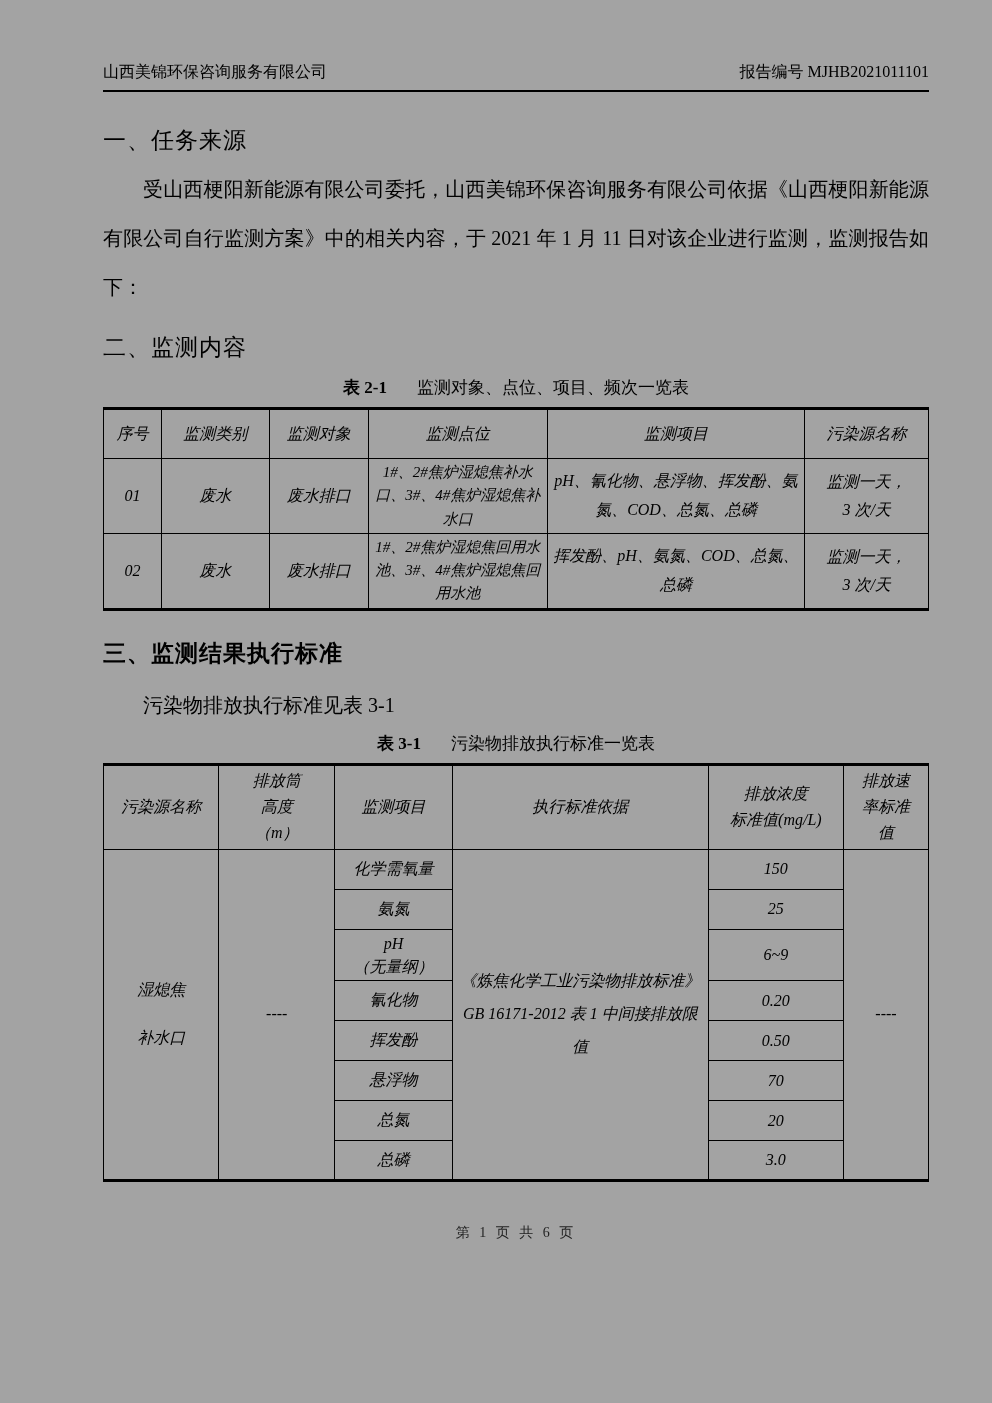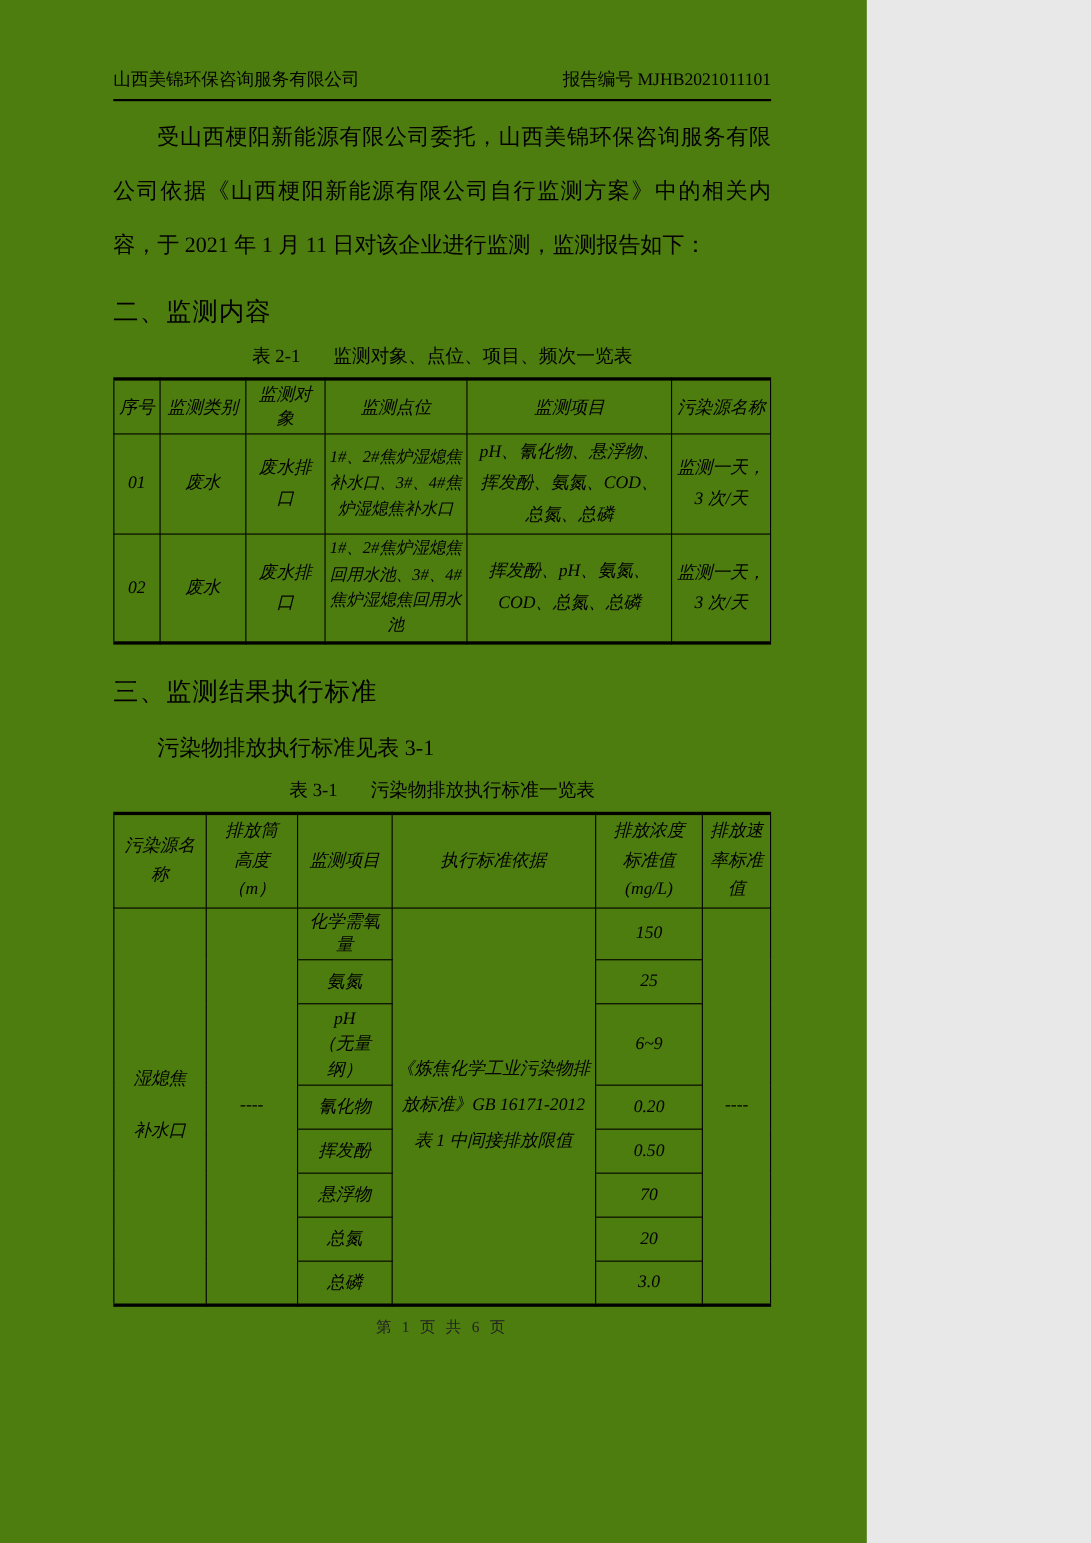--- a/index.html
+++ b/index.html
@@ -1,37 +1,37 @@
 <!DOCTYPE html>
 <html><head>
 <meta charset="utf-8">
 <style>
   * { margin:0; padding:0; box-sizing:border-box; }
   html,body { background:#e8e8e8; }
   body { width:992px; height:1403px; margin:0 auto; }
   .page {
-    width:788px; height:1403px; background:#4d7c0f; color:#000;
+    width:992px; height:1403px; background:#a3a3a3; color:#000;
     font-family:"Liberation Serif","DejaVu Serif",serif;
-    padding:62px 87px 0 103px; overflow:hidden;
+    padding:62px 63px 0 103px; overflow:hidden;
   }
   .doc-header {
     display:flex; justify-content:space-between; align-items:flex-end;
     border-bottom:2px solid #000; padding-bottom:7px; font-size:16px;
   }
   .sec-title { font-size:23px; font-weight:normal; letter-spacing:1px; }
   .sec-title.t1 { margin-top:33px; }
   .sec-title.t2 { margin-top:20px; }
-  .sec-title.t3 { margin-top:27px; }
+  .sec-title.t3 { margin-top:27px;font-weight:bold; }
   .body-para {
     margin-top:9px; font-size:20px; line-height:49px;
     text-align:justify; text-indent:2em;
   }
   .intro-para { margin-top:22px; font-size:20px; line-height:28px; text-indent:2em; }
   .caption { margin-top:13px; text-align:center; font-size:17px; }
-  .cap-label { font-weight:normal; margin-right:30px; }
+  .cap-label { font-weight:bold; margin-right:30px; }
   table {
     width:100%; border-collapse:collapse; table-layout:fixed;
     margin-top:8px; text-align:center;
     border-top:3px solid #000; border-bottom:3px solid #000;
   }
   th, td {
     border:1px solid #000; font-weight:normal; font-size:16px;
     padding:2px 4px; vertical-align:middle;font-style:italic;
   }
   
@@ -40,34 +40,35 @@
   .t21 .points-cell { font-size:15px; line-height:1.55; padding:2px 2px; }
   .t21 .freq-cell, .pre { white-space:pre-line; }
   .t21 .items-cell { line-height:1.8; }
   
   .t31 th { height:84px; white-space:pre-line; line-height:1.65; }
   .t31 td { height:40px;margin-left:37px; }
   .t31 .ph-cell { height:48px; line-height:1.45; }
   .t31 .source-cell { white-space:pre-line; line-height:3.0; }
   .t31 .std-cell { line-height:2.05; }
   .page-footer {
-    margin-top:10px; text-align:center; font-size:14px; letter-spacing:3px;
+    margin-top:42px; text-align:center; font-size:14px; letter-spacing:3px;
     color:#222;
   }
 </style>
 </head>
 <body>
 
 <div class="page">
 
   <div class="doc-header">
     <span>山西美锦环保咨询服务有限公司</span>
     <span>报告编号 MJHB2021011101</span>
   </div>
 
+  <div class="sec-title t1">一、任务来源</div>
   <p class="body-para">受山西梗阳新能源有限公司委托，山西美锦环保咨询服务有限公司依据《山西梗阳新能源有限公司自行监测方案》中的相关内容，于 2021 年 1 月 11 日对该企业进行监测，监测报告如下：</p>
 
   <div class="sec-title t2">二、监测内容</div>
 
   <div class="caption">
     <span class="cap-label">表 2-1</span><span>监测对象、点位、项目、频次一览表</span>
   </div>
 
   <table class="t21">
     <colgroup>

